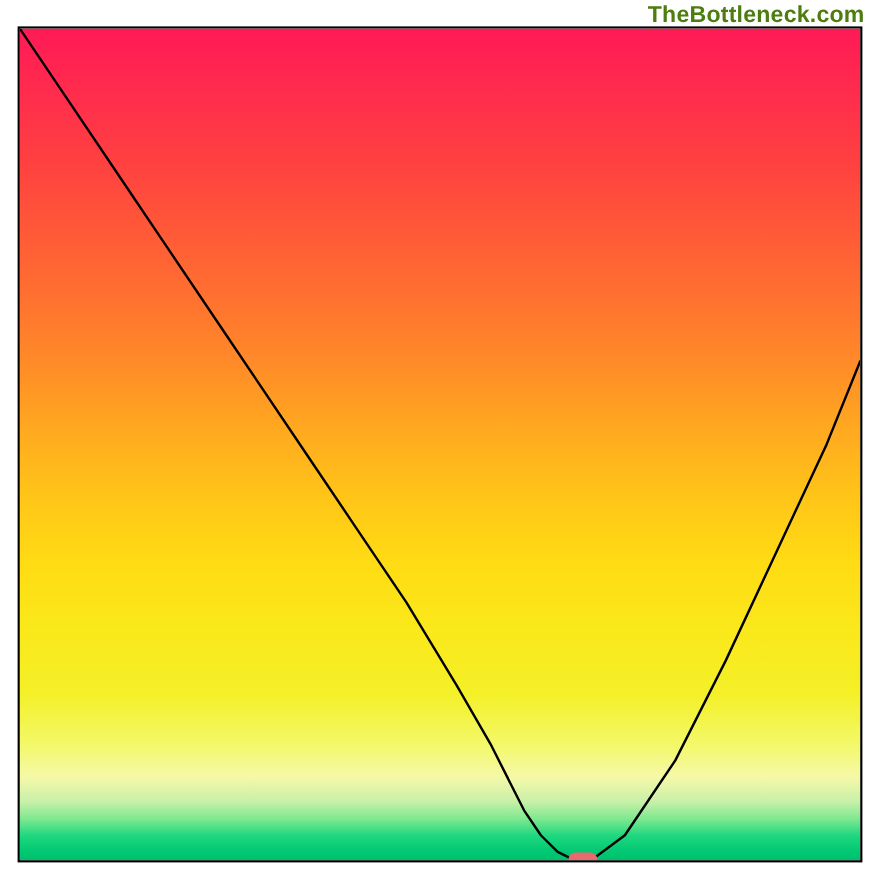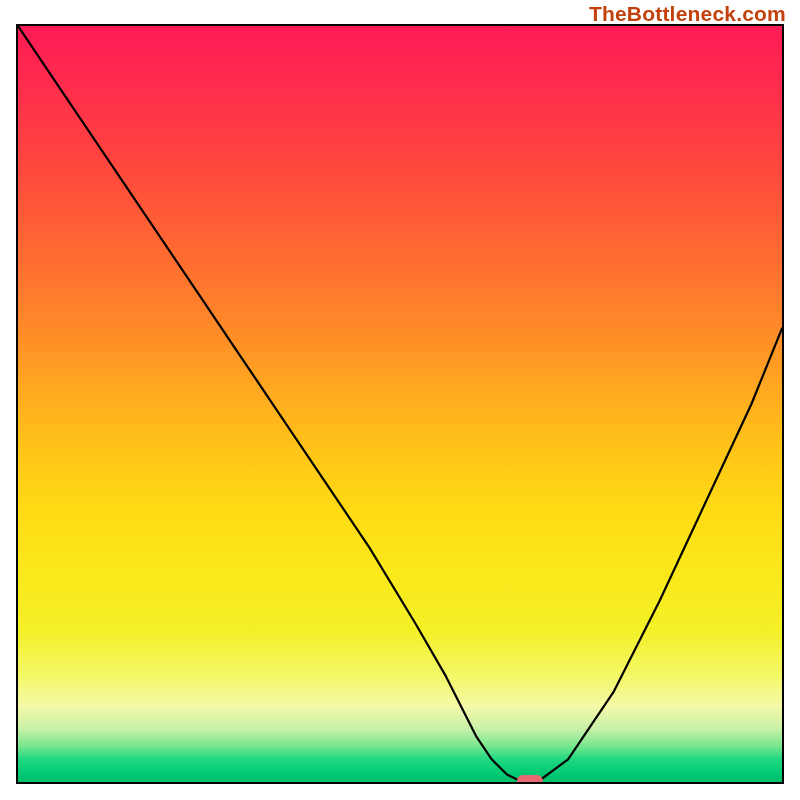--- a/index.html
+++ b/index.html
@@ -59,21 +59,21 @@
     top: 0;
     width: 100%;
     height: 100%;
   }
   .watermark {
     position: absolute;
     top: 2px;
     right: 14px;
     font-size: 21px;
     font-weight: bold;
-    color: #c2410c;
+    color: #4d7c0f;
     letter-spacing: 0.2px;
   }
 </style>
 </head>
 <body>
 
 <div class="chart-container">
   <div class="watermark">TheBottleneck.com</div>
 
   <div class="plot-area">

